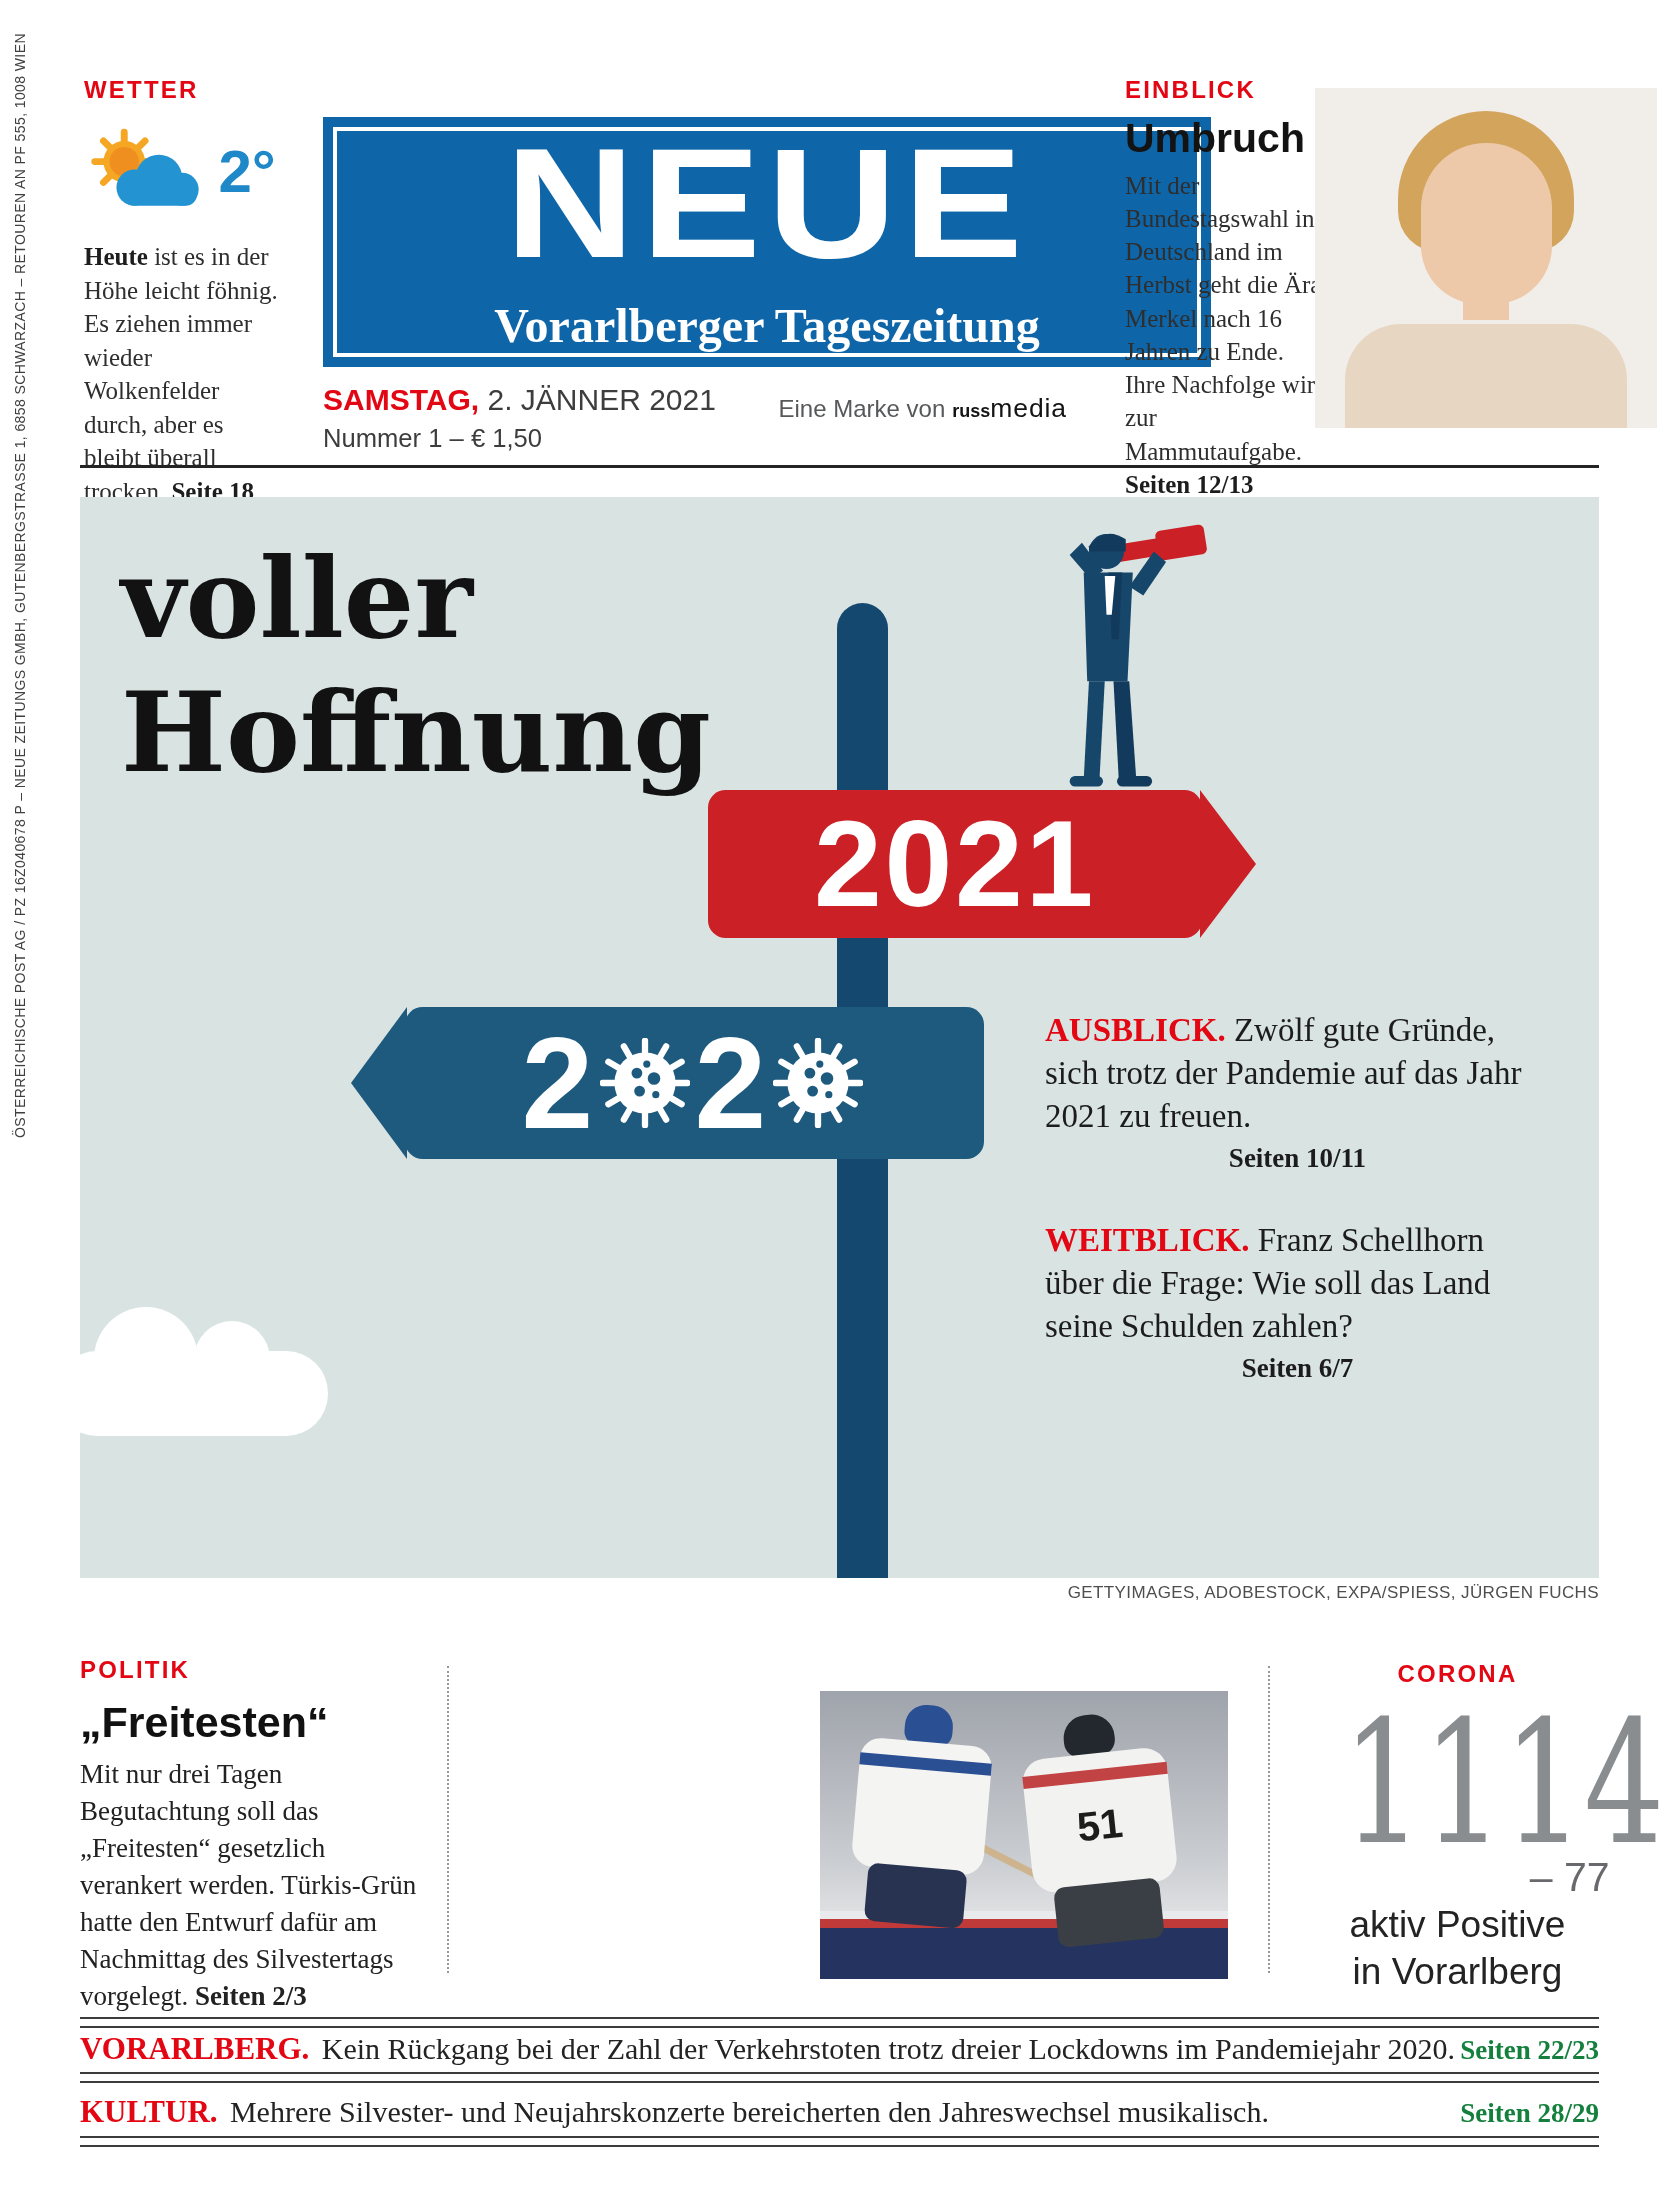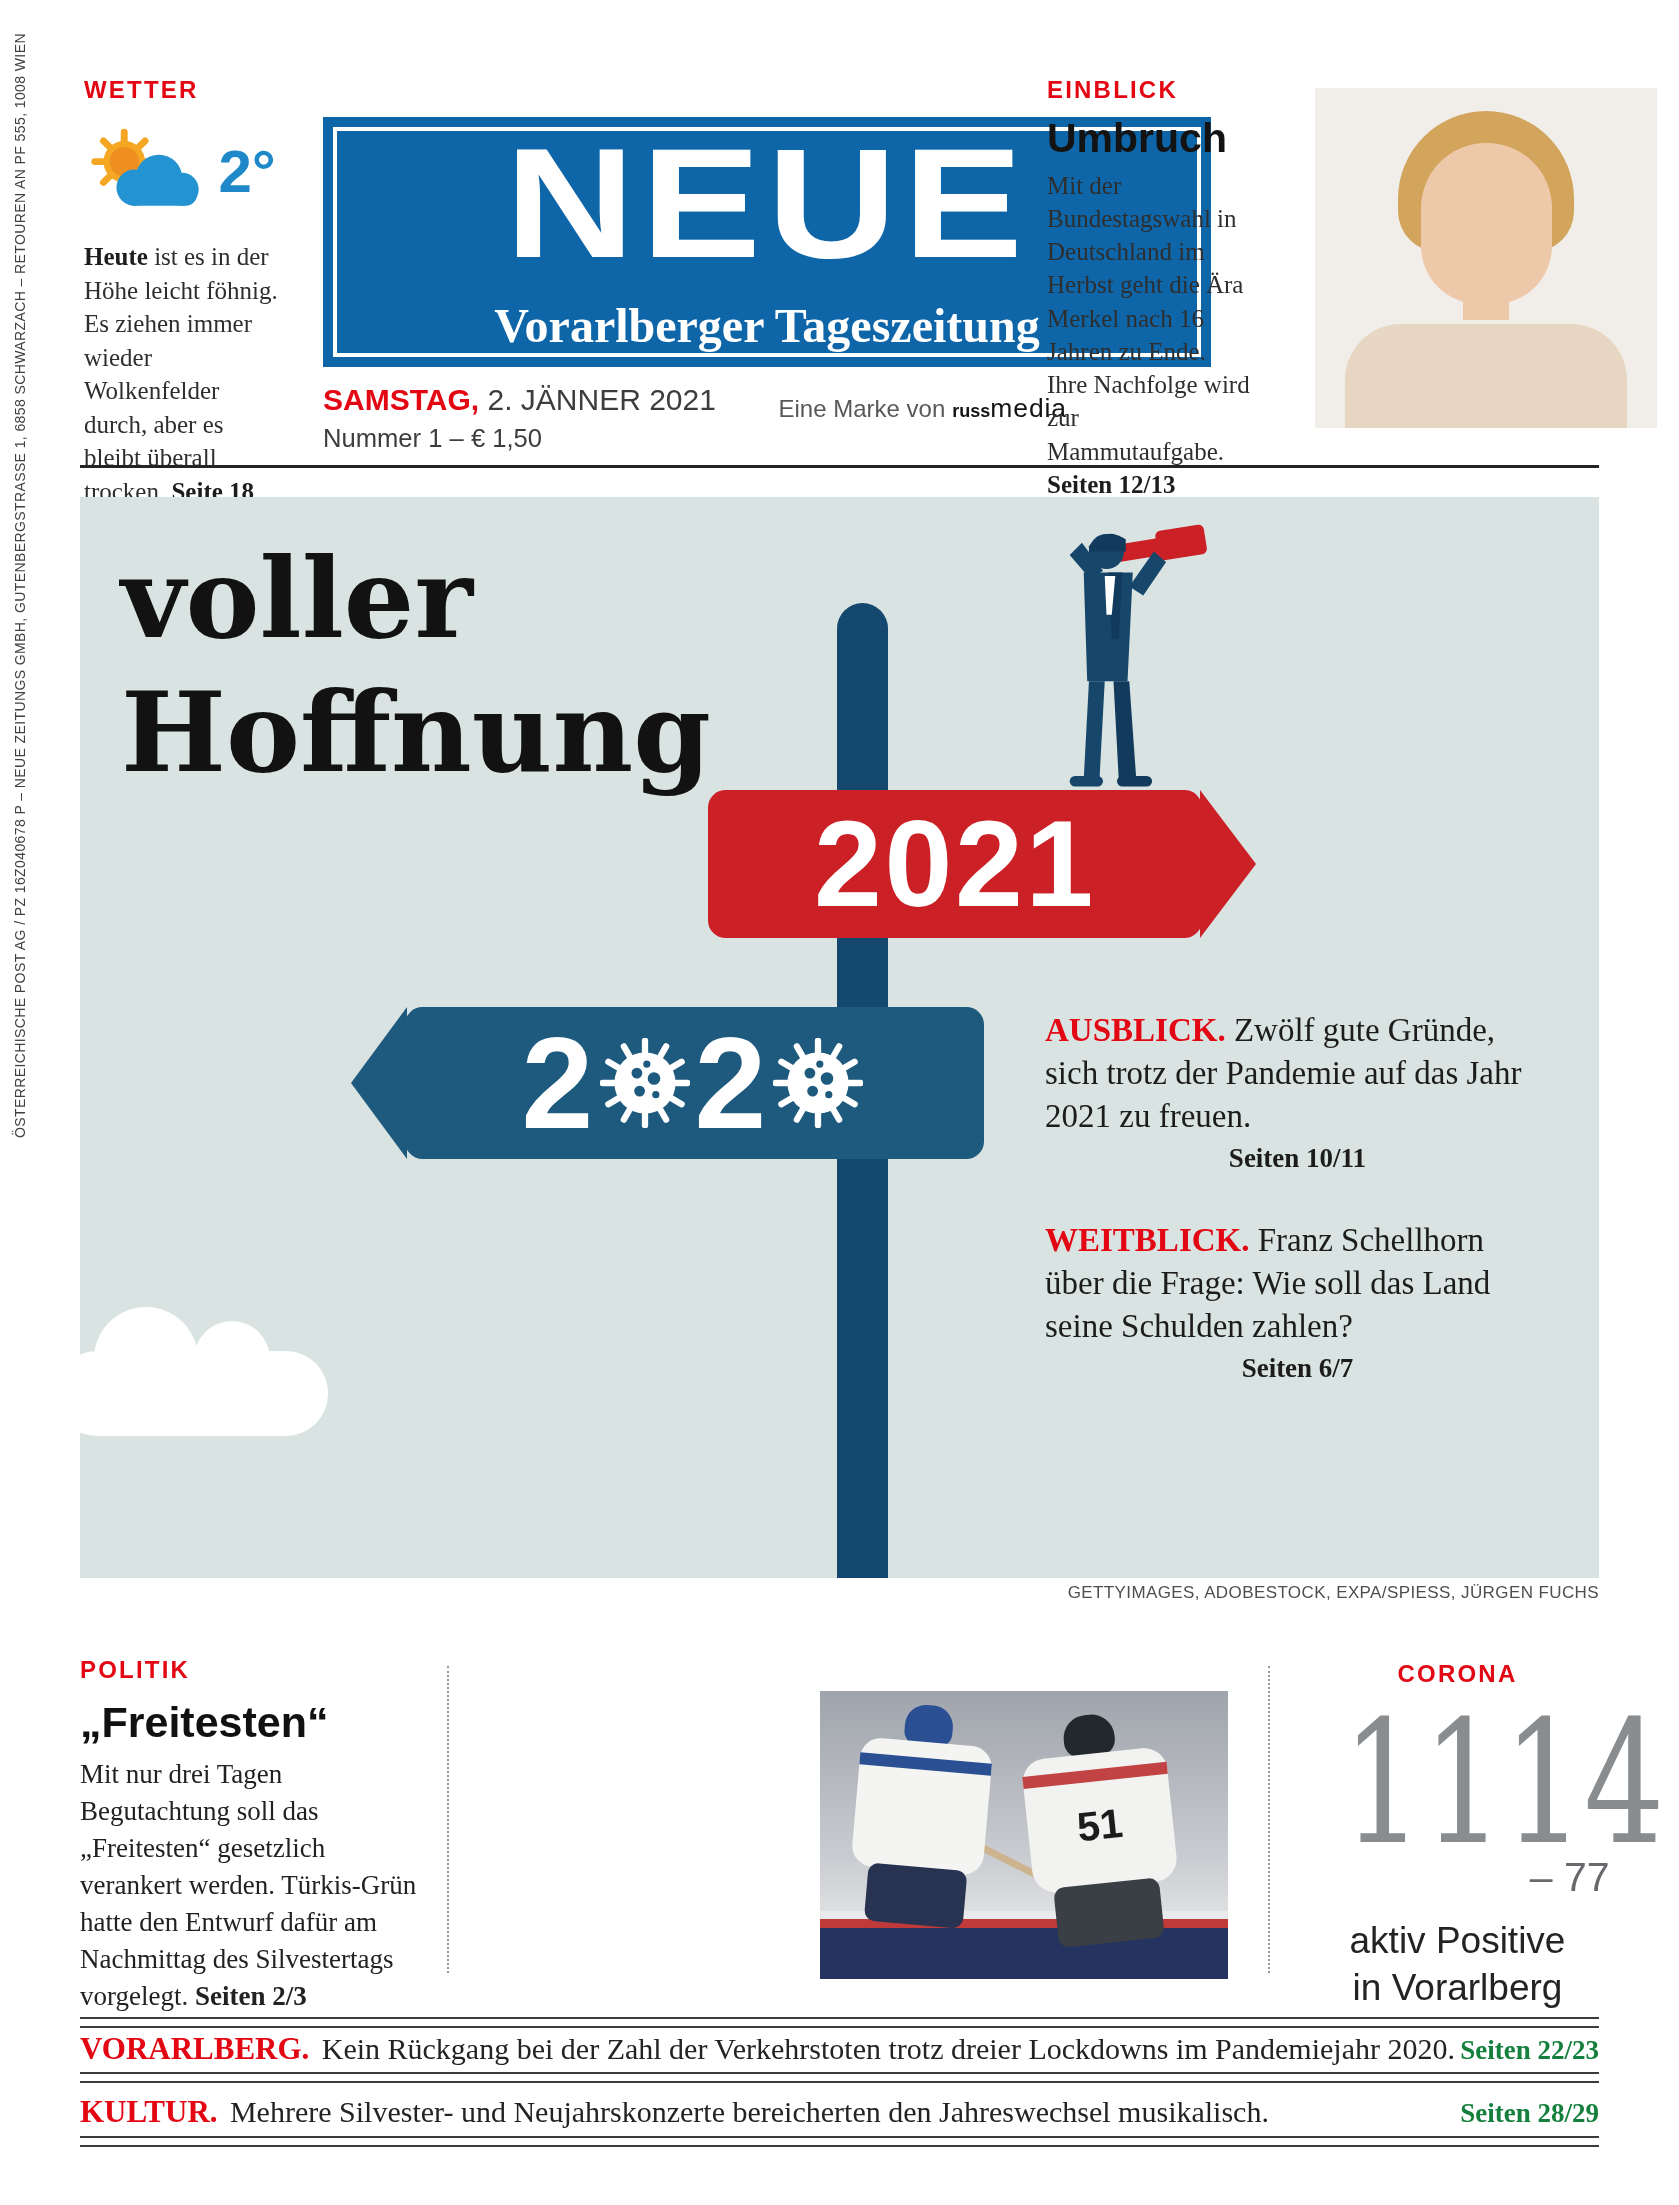--- a/index.html
+++ b/index.html
@@ -44,21 +44,21 @@
             font-family:"Liberation Serif",serif;font-weight:bold;font-size:48px;}
 
   .date-line{position:absolute;left:323px;top:383px;font-size:30px;color:#3d3d3d;}
   .date-line .day{color:var(--accent-red);font-weight:bold;}
   .issue-line{position:absolute;left:323px;top:424px;font-size:25.6px;color:#3d3d3d;}
   .brand{position:absolute;right:613px;top:393px;font-size:24px;color:#57585a;}
   .brand .heavy{font-weight:bold;font-size:18px;color:#141414;margin-left:7px;}
   .brand .light{font-size:26.5px;color:#141414;letter-spacing:0.9px;}
 
   
-  .einblick{position:absolute;left:1047px;top:76px;width:205px;}
+  .einblick{position:absolute;left:1125px;top:76px;width:205px;}
   .einblick h2{margin:10.6px 0 7px;font-size:41px;color:#131313;}
   .einblick-text{font-family:"Liberation Serif",serif;font-size:25px;line-height:1.33;color:var(--body-ink);}
 
   
   .merkel{position:absolute;left:1315px;top:88px;width:342px;height:340px;background:#f1eeea;overflow:hidden;}
   .m-hair{position:absolute;left:83px;top:23px;width:176px;height:141px;background:#d2a45c;border-radius:88px 88px 41px 41px;}
   .m-face{position:absolute;left:106px;top:55px;width:131px;height:161px;background:#eec9a9;border-radius:65px 65px 58px 58px;}
   .m-body{position:absolute;left:30px;bottom:0;width:282px;height:104px;background:#e7d7c2;border-radius:56px 56px 0 0;}
   .m-neck{position:absolute;left:148px;top:205px;width:46px;height:26.5px;background:#eec9a9;}
 
@@ -134,21 +134,21 @@
             font-size:41px;color:#1c1c1c;}
   .pl1 .pants{position:absolute;left:30px;top:169px;width:106px;height:60px;background:#3a3f46;border-radius:10.6px;}
   .stick{position:absolute;left:132px;top:187px;width:194px;height:7px;background:#cdb48e;
          border-radius:3.5px;transform:rotate(27deg);}
 
   
   .corona{position:absolute;left:1302px;top:1660px;width:311px;text-align:center;}
   .corona-number{font-family:"DejaVu Serif",serif;font-size:171px;line-height:1;color:var(--corona-gray);
                  transform:scaleX(0.74);transform-origin:center;margin-top:8.8px;}
   .corona-delta{text-align:right;font-size:41px;color:#67696c;margin:-14px 3.5px 0 0;}
-  .corona-caption{font-size:37px;color:#232323;line-height:1.28;margin-top:16px;}
+  .corona-caption{font-size:37px;color:#232323;line-height:1.28;margin-top:0;}
   .corona-caption span{display:block;}
 
   
   .teaser{position:absolute;left:80px;width:1519px;display:flex;align-items:baseline;
           font-family:"Liberation Serif",serif;}
   .t1{top:2031px;} .t2{top:2094px;}
   .tlabel{color:var(--accent-red);font-weight:bold;font-size:31px;margin-right:12.4px;flex:0 0 auto;}
   .ttext{font-size:30px;color:#232323;}
   .tpages{margin-left:auto;font-weight:bold;font-size:27px;color:#15803d;flex:0 0 auto;}
   .rule-double{position:absolute;left:80px;width:1519px;height:7px;

